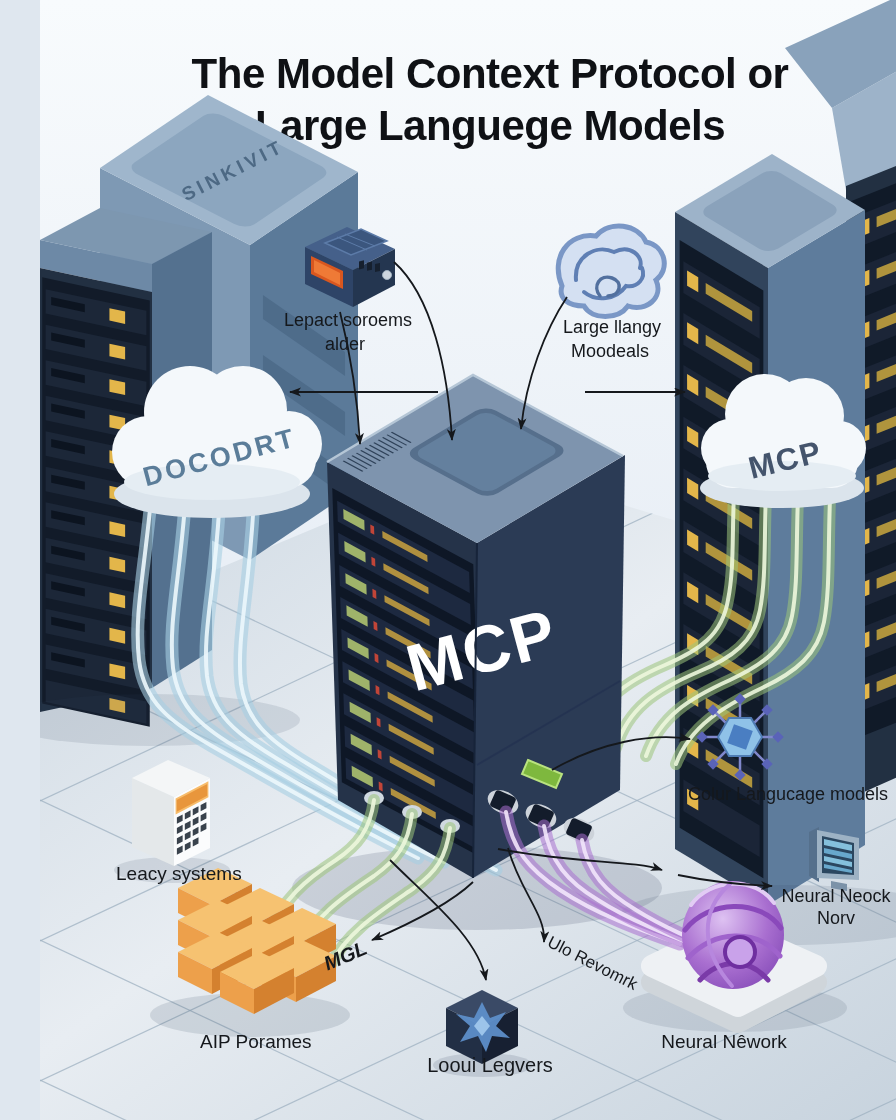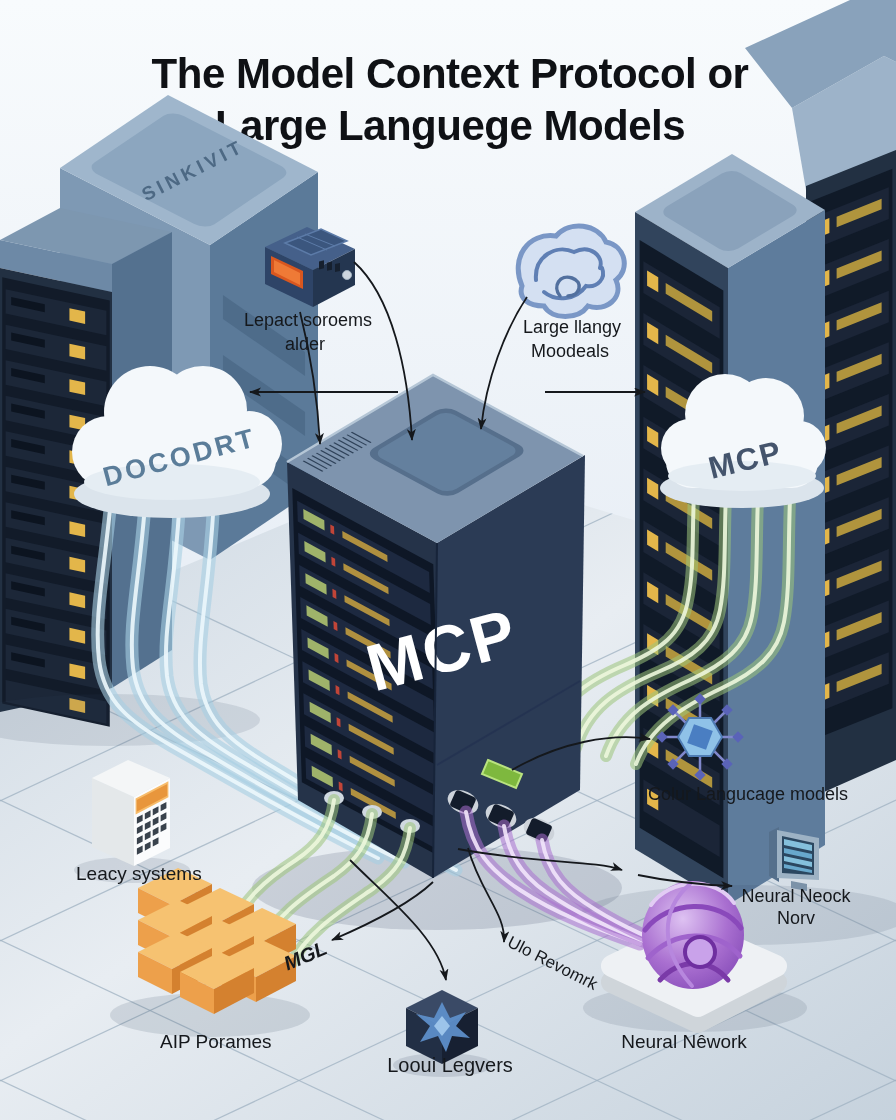--- a/index.html
+++ b/index.html
@@ -1,16 +1,16 @@
 <!DOCTYPE html>
 <html style="--tube-blue: #a7cfe3; --tube-green: #9cc47a; --tube-purple: #a96fd0; --led-amber: #e3b64a; --led-green: #7eb83e; --block-orange-top: #f6c271; --block-orange-front: #eda04b; --block-orange-side: #d4812f; --server-navy: #2b3b55; --cloud-text-left: #5b7d99; --cloud-text-right: #44546c; --line-black: #15181c;"><head>
 <meta charset="utf-8">
 <style>
   html,body{margin:0;padding:0;background:#dfe7ef;}
-  .stage{width:784px;height:1120px;position:relative;font-family:"Liberation Sans","DejaVu Sans",sans-serif;}
+  .stage{width:784px;height:1120px;position:relative;font-family:"Liberation Sans","DejaVu Sans",sans-serif;margin-left:40px;}
   svg{display:block}
   .lbl{font-family:"Liberation Sans","DejaVu Sans",sans-serif;fill:#15181c;}
   .lbl-18{font-size:18px}
   .lbl-19{font-size:19px}
   .lbl-20{font-size:20px}
   .title-line{font-size:42px;font-weight:700;fill:#0f1115;letter-spacing:-0.5px}
   .conn{fill:none;stroke:var(--line-black,#15181c);stroke-width:1.8px}
   .tube{fill:none;stroke-linecap:round}
   .t-blue{stroke:var(--tube-blue,#a7cfe3);stroke-width:13px;stroke-opacity:.6}
   .c-blue{stroke:#ecf7fc;stroke-width:4px;stroke-opacity:.9;fill:none;stroke-linecap:round}

